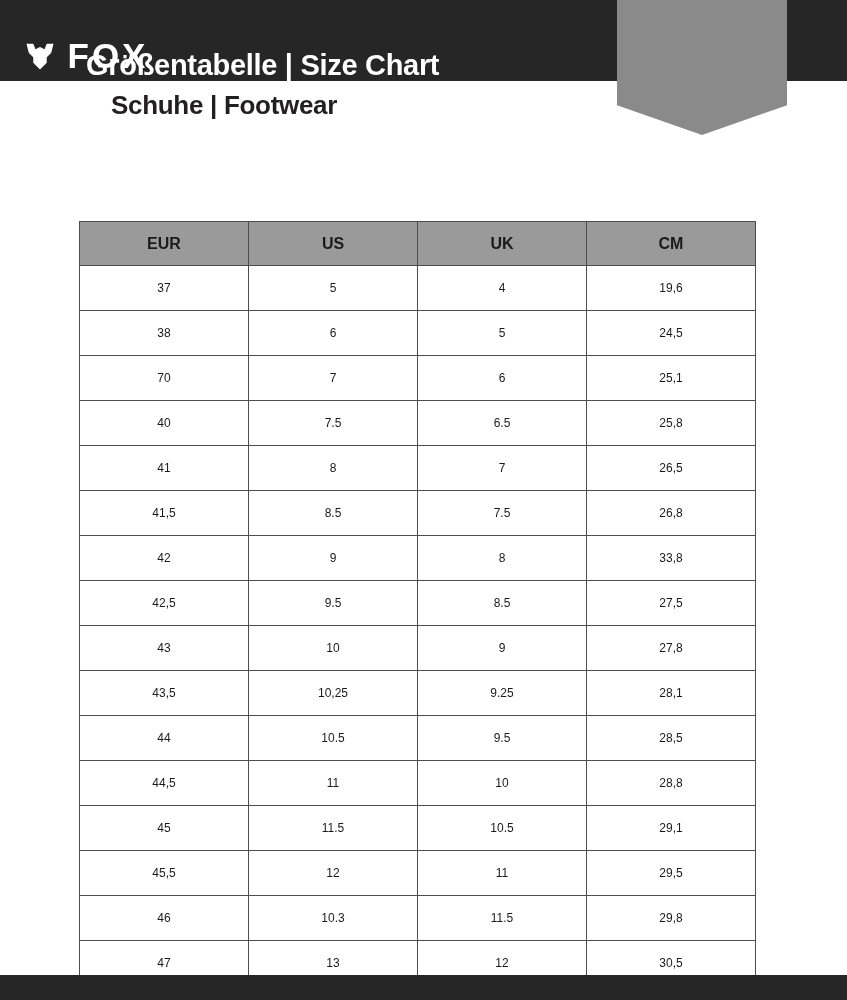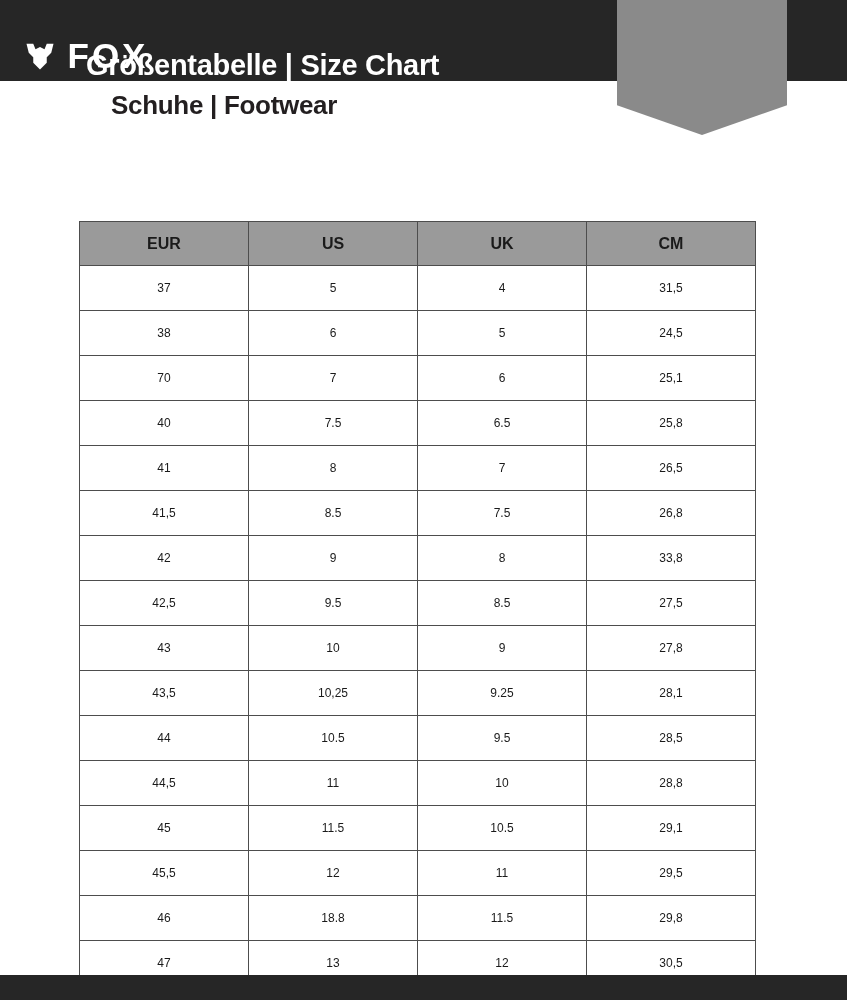--- a/index.html
+++ b/index.html
@@ -146,21 +146,21 @@
       <th>US</th>
       <th>UK</th>
       <th>CM</th>
     </tr>
   </thead>
   <tbody>
       <tr>
         <td>37</td>
         <td>5</td>
         <td>4</td>
-        <td>31,5</td>
+        <td>19,6</td>
       </tr>
       <tr>
         <td>38</td>
         <td>6</td>
         <td>5</td>
         <td>24,5</td>
       </tr>
       <tr>
         <td>70</td>
         <td>7</td>
@@ -228,21 +228,21 @@
         <td>29,1</td>
       </tr>
       <tr>
         <td>45,5</td>
         <td>12</td>
         <td>11</td>
         <td>29,5</td>
       </tr>
       <tr>
         <td>46</td>
-        <td>18.8</td>
+        <td>10.3</td>
         <td>11.5</td>
         <td>29,8</td>
       </tr>
       <tr>
         <td>47</td>
         <td>13</td>
         <td>12</td>
         <td>30,5</td>
       </tr>
     </tbody>

